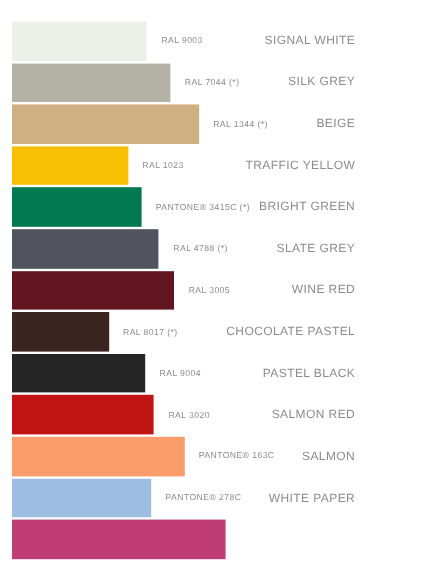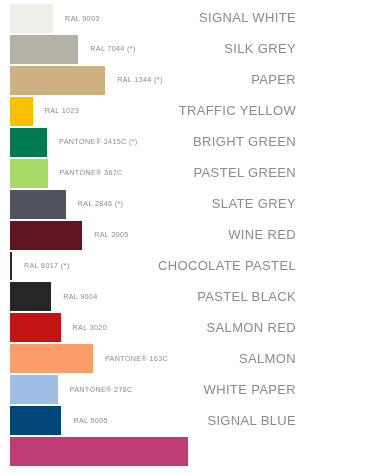--- a/index.html
+++ b/index.html
@@ -13,21 +13,21 @@
     background: #ffffff;
     font-family: "Liberation Sans", "DejaVu Sans", sans-serif;
     overflow: hidden;
   }
 
   #colour-chart {
     position: relative;
     width: 296px;
     height: 474px;
     box-sizing: border-box;
-    padding: 4px 0 6px 0;
+    padding: 18px 0 6px 0;
     display: flex;
     flex-direction: column;
   }
 
   .swatch-row {
     display: flex;
     align-items: stretch;
     flex: 1 1 0;
     min-height: 0;
     padding-bottom: 2px;
@@ -61,25 +61,24 @@
     color: #8b8b8b;
     font-size: 7.2px;
     letter-spacing: 0.35px;
     line-height: 1.1;
     white-space: nowrap;
   }
 
   .name-label {
     flex: 1 1 auto;
     color: #8b8b8b;
-    font-size: 13px;
+    font-size: 10px;
     letter-spacing: 0.35px;
     line-height: 1.1;
     white-space: nowrap;
-    margin-left: 48px;
   }
 </style>
 </head>
 <body>
 
 <div id="colour-chart">
     <div class="swatch-row">
       <div class="swatch-chip-wrap">
         <div class="swatch-chip" style="background-color: rgb(237, 239, 233);"></div>
       </div>
@@ -96,21 +95,21 @@
         <div class="code-label">RAL 7044 (*)</div>
         <div class="name-label">SILK GREY</div>
       </div>
     </div>
     <div class="swatch-row">
       <div class="swatch-chip-wrap">
         <div class="swatch-chip" style="background-color: rgb(207, 176, 131);"></div>
       </div>
       <div class="swatch-labels">
         <div class="code-label">RAL 1344 (*)</div>
-        <div class="name-label">PAPER</div>
+        <div class="name-label">BEIGE</div>
       </div>
     </div>
     <div class="swatch-row">
       <div class="swatch-chip-wrap">
         <div class="swatch-chip" style="background-color: rgb(249, 191, 3);"></div>
       </div>
       <div class="swatch-labels">
         <div class="code-label">RAL 1023</div>
         <div class="name-label">TRAFFIC YELLOW</div>
       </div>
@@ -119,33 +118,24 @@
       <div class="swatch-chip-wrap">
         <div class="swatch-chip" style="background-color: rgb(1, 122, 82);"></div>
       </div>
       <div class="swatch-labels">
         <div class="code-label">PANTONE® 3415C (*)</div>
         <div class="name-label">BRIGHT GREEN</div>
       </div>
     </div>
     <div class="swatch-row">
       <div class="swatch-chip-wrap">
-        <div class="swatch-chip" style="background-color: rgb(167, 218, 100);"></div>
-      </div>
-      <div class="swatch-labels">
-        <div class="code-label">PANTONE® 367C</div>
-        <div class="name-label">PASTEL GREEN</div>
-      </div>
-    </div>
-    <div class="swatch-row">
-      <div class="swatch-chip-wrap">
         <div class="swatch-chip" style="background-color: rgb(81, 84, 94);"></div>
       </div>
       <div class="swatch-labels">
-        <div class="code-label">RAL 2846 (*)</div>
+        <div class="code-label">RAL 4788 (*)</div>
         <div class="name-label">SLATE GREY</div>
       </div>
     </div>
     <div class="swatch-row">
       <div class="swatch-chip-wrap">
         <div class="swatch-chip" style="background-color: rgb(96, 21, 33);"></div>
       </div>
       <div class="swatch-labels">
         <div class="code-label">RAL 3005</div>
         <div class="name-label">WINE RED</div>
@@ -191,25 +181,16 @@
       <div class="swatch-chip-wrap">
         <div class="swatch-chip" style="background-color: rgb(157, 189, 226);"></div>
       </div>
       <div class="swatch-labels">
         <div class="code-label">PANTONE® 278C</div>
         <div class="name-label">WHITE PAPER</div>
       </div>
     </div>
     <div class="swatch-row">
       <div class="swatch-chip-wrap">
-        <div class="swatch-chip" style="background-color: rgb(1, 70, 121);"></div>
-      </div>
-      <div class="swatch-labels">
-        <div class="code-label">RAL 5005</div>
-        <div class="name-label">SIGNAL BLUE</div>
-      </div>
-    </div>
-    <div class="swatch-row">
-      <div class="swatch-chip-wrap">
         <div class="swatch-chip" style="background-color: rgb(192, 60, 116);"></div>
       </div>
     </div>
   </div>
 
 </body></html>

